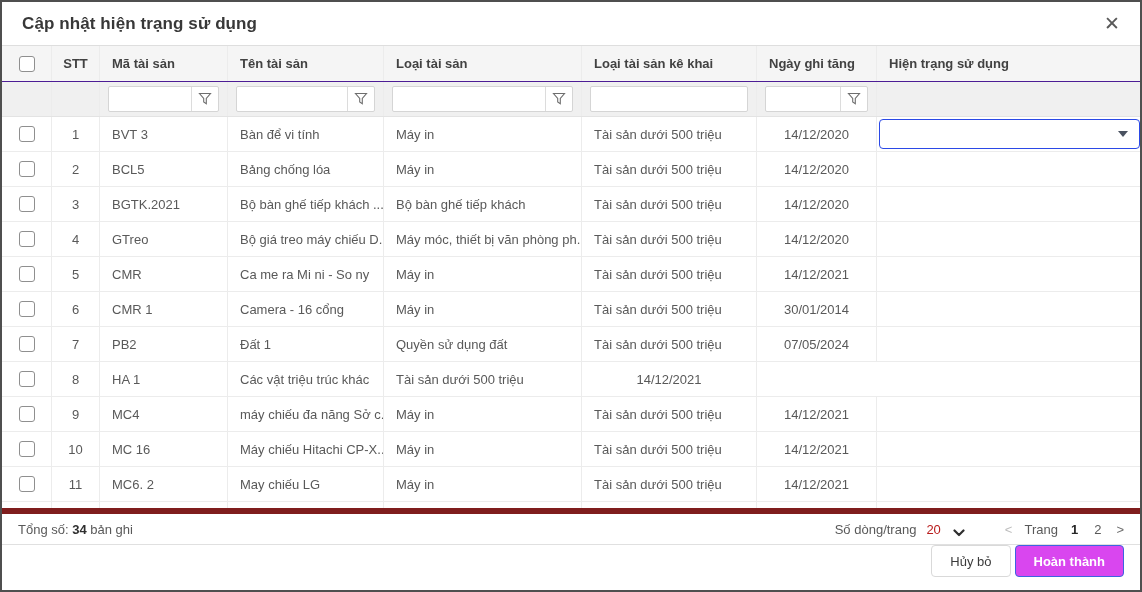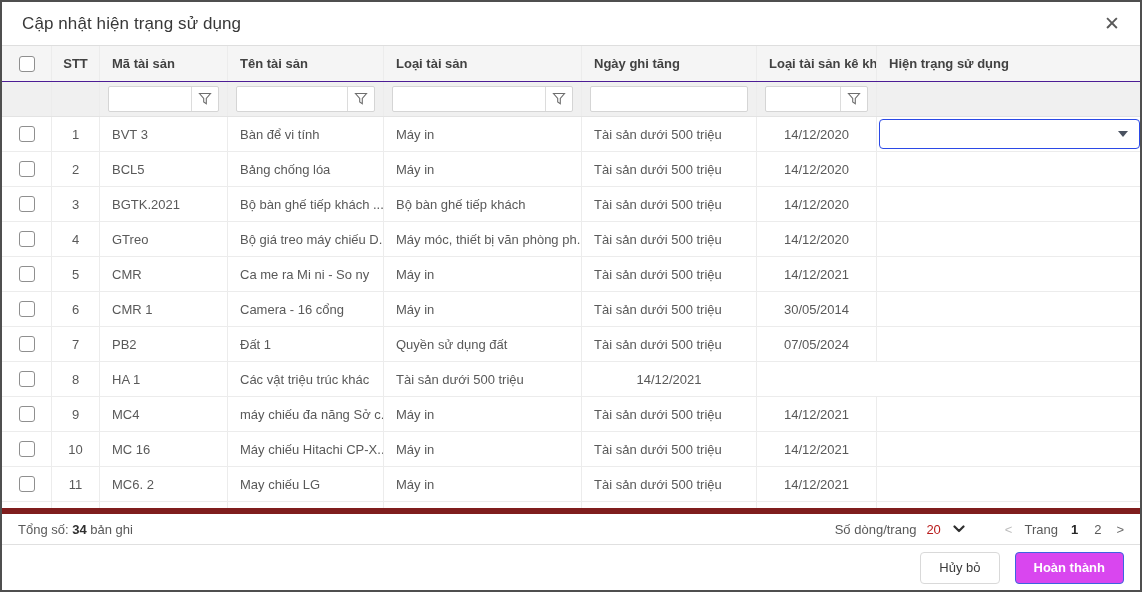--- a/index.html
+++ b/index.html
@@ -15,21 +15,21 @@
     overflow: hidden;
   }
 
   
   .title-bar {
     height: 44px; flex: 0 0 44px;
     display: flex; align-items: center; justify-content: space-between;
     padding: 0 16px 0 20px;
     border-bottom: 1px solid #dedede;
   }
-  .title-bar h1 { font-size: 17px; font-weight: 400; color: #383838; letter-spacing: .1px; text-align: center; }
+  .title-bar h1 { font-size: 17px; font-weight: 700; color: #383838; letter-spacing: .1px; text-align: center; }
   .close-x { font-size: 19px; color: #595959; cursor: pointer; line-height: 1; padding: 2px 4px; }
 
   
   .grid-row { display: grid; grid-template-columns: var(--cols); width: 100%; }
   .cell {
     border-right: 1px solid #ececec;
     display: flex; align-items: center;
     padding: 0 12px;
     font-size: 13px; color: #595959;
     overflow: hidden; white-space: nowrap;
@@ -84,34 +84,34 @@
   
   .footer {
     flex: 0 0 36px; height: 36px;
     border-top: 6px solid #7f1d1d;
     display: flex; align-items: center; justify-content: space-between;
     padding: 0 14px 0 16px;
     font-size: 13px; color: #595959;
   }
   .total b { color: #2f2f2f; }
   .pager { display: flex; align-items: center; gap: 10px; }
-  .pager .rpp { display: flex; align-items: center; gap: 10px; margin-right: 28px; cursor: pointer; }
+  .pager .rpp { display: flex; align-items: flex-end; gap: 10px; margin-right: 28px; cursor: pointer; }
   .pager .rpp-value { color: #b91c1c; }
   .pager .nav-prev { color: #bdbdbd; font-size: 13px; padding: 0 2px; }
   .pager .nav-next { color: #6e6e6e; font-size: 13px; padding: 0 2px; cursor: pointer; }
   .pager .page { padding: 0 3px; cursor: pointer; }
   .pager .page.active { font-weight: 700; color: #262626; }
   .chev { margin-left: 2px; }
 
   
   .action-bar {
     flex: 0 0 46px; height: 46px;
     border-top: 1px solid #e0e0e0;
-    display: flex; align-items: center; justify-content: flex-end;
-    gap: 15px; padding: 0 16px;
+    display: flex; align-items: flex-start; justify-content: flex-end;
+    gap: 4px; padding: 0 16px;
   }
   .btn {
     height: 32px; padding: 0 18px; border-radius: 4px;
     font: 13px "Liberation Sans", sans-serif; cursor: pointer;
     display: inline-flex; align-items: center;
   }
   .btn-cancel { background: #fff; border: 1px solid #d9d9d9; color: #3a3a3a; }
   .btn-confirm { background: #d946ef; border: 1px solid #3d63e0; color: #fff; font-weight: 700; }
 </style>
 </head>
@@ -125,22 +125,22 @@
   </div>
 
   <div class="grid-row header-row">
     <div class="cell center">
       <span class="cb"></span>
     </div>
     <div class="cell center">STT</div>
     <div class="cell">Mã tài sản</div>
     <div class="cell">Tên tài sản</div>
     <div class="cell">Loại tài sản</div>
+    <div class="cell">Loại tài sản kê khai</div>
     <div class="cell">Ngày ghi tăng</div>
-    <div class="cell">Loại tài sản kê khai</div>
     <div class="cell">Hiện trạng sử dụng</div>
   </div>
 
   <div class="grid-row filter-row">
     <div class="cell"></div>
     <div class="cell"></div>
     <div class="cell">
       <div class="filter-box">
         <input value="" style="">
         <span class="funnel-btn">
@@ -256,21 +256,21 @@
       </div>
       <div class="grid-row data-row">
         <div class="cell center">
           <span class="cb"></span>
         </div>
         <div class="cell center">6</div>
         <div class="cell">CMR 1</div>
         <div class="cell">Camera - 16 cổng</div>
         <div class="cell">Máy in</div>
         <div class="cell">Tài sản dưới 500 triệu</div>
-        <div class="cell center">30/05/2014</div>
+        <div class="cell center">30/01/2014</div>
         <div class="cell status-cell"></div>
       </div>
       <div class="grid-row data-row">
         <div class="cell center">
           <span class="cb"></span>
         </div>
         <div class="cell center">7</div>
         <div class="cell">PB2</div>
         <div class="cell">Đất 1</div>
         <div class="cell">Quyền sử dụng đất</div>

